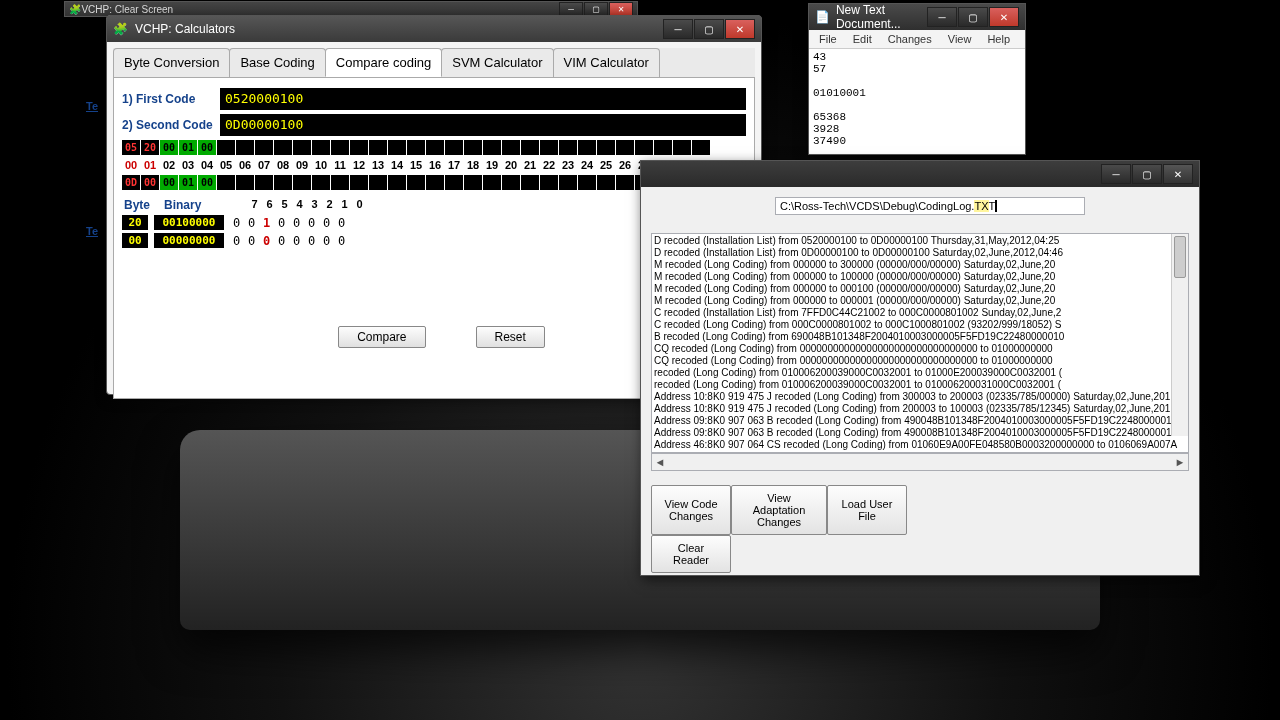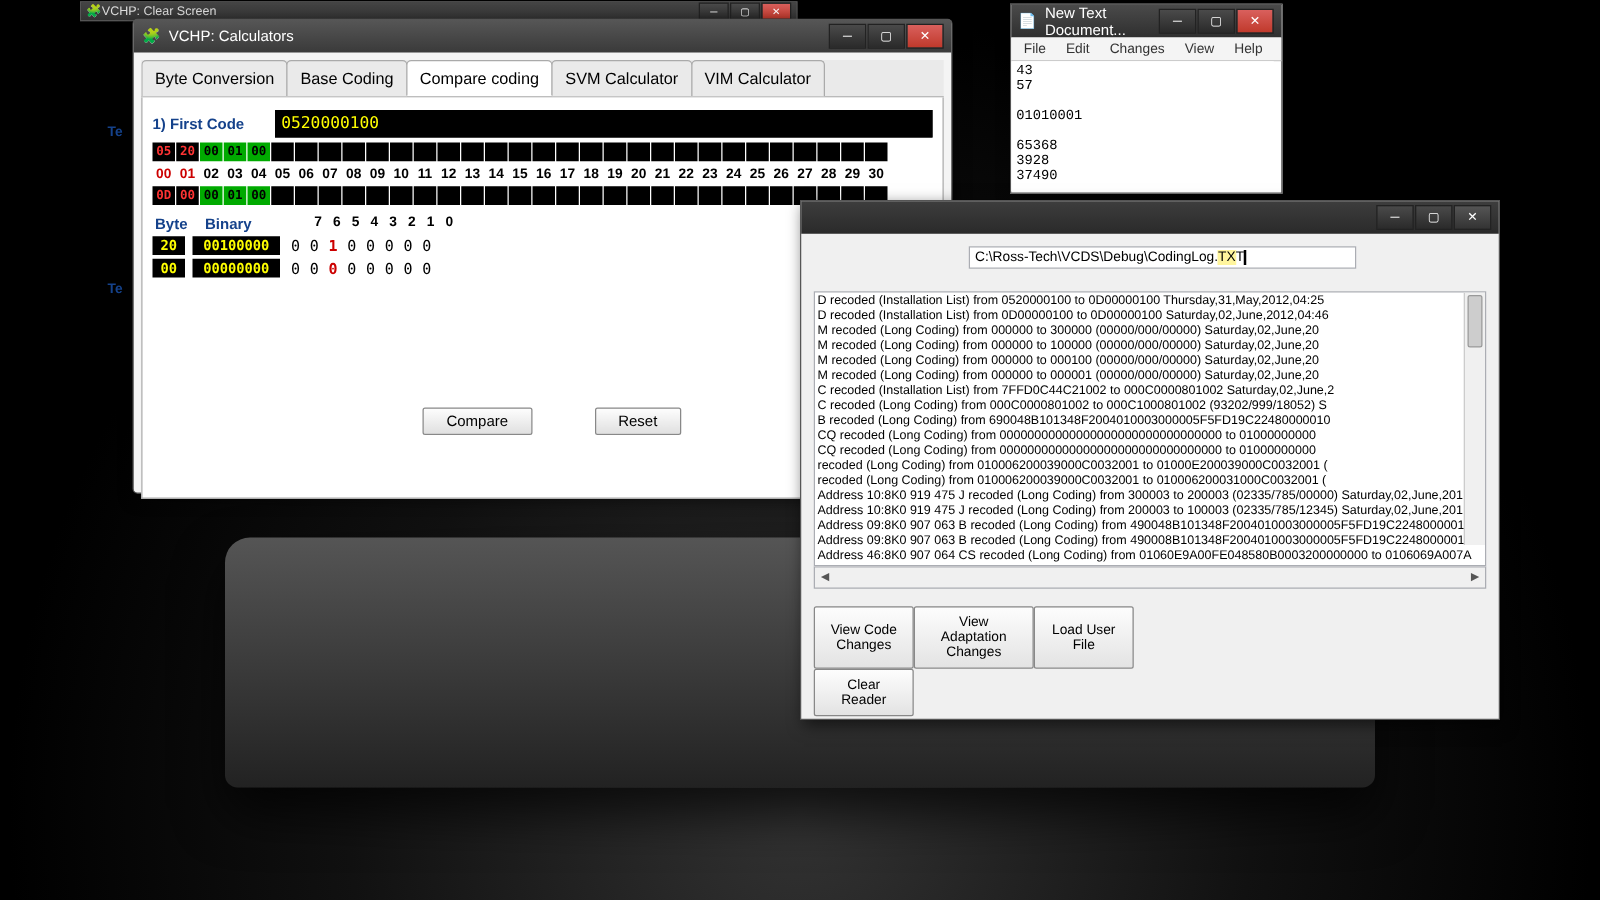--- a/index.html
+++ b/index.html
@@ -37,21 +37,21 @@
   .bytehead { font-weight:bold; color:#15428b; font-size:12px;}
   .binrow { display:flex; align-items:center; gap:6px; margin:3px 0;}
   .bytebox { width:26px; background:#000; color:#ff0; font-family:Consolas,monospace; font-weight:bold; text-align:center; padding:1px 0;}
   .binbox { width:70px; background:#000; color:#ff0; font-family:Consolas,monospace; font-weight:bold; text-align:center; padding:1px 0;}
   .bitnum { width:13px; text-align:center; font-size:11px; font-weight:bold;}
   .bitcells { display:flex; gap:2px;}
   .bcell { width:13px; text-align:center; font-family:Consolas,monospace; font-size:12px;}
   .bcell.red { color:#c00; font-weight:bold;}
   .btn { background:linear-gradient(180deg,#fdfdfd,#e0e0e0); border:1px solid #888; padding:3px 18px; font-size:12px; cursor:pointer; border-radius:2px;}
   .btnrow { position:absolute; bottom:50px; left:15px; right:0; display:flex; justify-content:center; gap:50px;}
-  .sidetext { position:absolute; color:#15428b; font-weight:bold; font-size:11px;}
+  .sidetext { position:absolute; color:#15428b; font-weight:bold; font-size:11px;text-decoration:underline;}
 
   
   .notepad { top:3px; left:808px; width:216px; height:150px; background:#fff;}
   .notepad .titlebar{ background:linear-gradient(180deg,#4a4a4a,#2f2f2f);}
   .menubar { background:#f4f4f4; border-bottom:1px solid #ccc; display:flex; padding:1px 2px;}
   .menuitem { padding:2px 8px; font-size:11px; color:#333; cursor:pointer;}
   .notepad textarea { width:calc(100% - 14px); height:100px; border:none; resize:none; font-family:Liberation Mono, monospace; font-size:11px; padding:2px 4px; outline:none; overflow-y:scroll;}
 
   
   .logv { top:160px; left:640px; width:558px; height:414px; background:#f0f0f0;}
@@ -107,20 +107,24 @@
         <div class="tab">Byte Conversion</div>
         <div class="tab">Base Coding</div>
         <div class="tab active">Compare coding</div>
         <div class="tab">SVM Calculator</div>
         <div class="tab">VIM Calculator</div>
       </div>
     <div class="panel">
       <div class="coderow">
         <label>1) First Code</label>
         <div class="codeinput">0520000100</div>
+      </div>
+      <div class="coderow">
+        <label>2) Second Code</label>
+        <div class="codeinput">0D00000100</div>
       </div>
       <div class="bitrow" id="bitrow1">
           <div class="bit" style="color: rgb(255, 51, 51);">05</div>
           <div class="bit" style="color: rgb(255, 51, 51);">20</div>
           <div class="bit green" style="color: rgb(0, 0, 0);">00</div>
           <div class="bit green" style="color: rgb(0, 0, 0);">01</div>
           <div class="bit green" style="color: rgb(0, 0, 0);">00</div>
           <div class="bit"></div>
           <div class="bit"></div>
           <div class="bit"></div>
@@ -311,21 +315,21 @@
     <div class="loglist" id="loglist">
       <div class="right-vbar">
           <div class="thumb"></div>
         </div>
     <div>D recoded (Installation List) from 0520000100 to 0D00000100  Thursday,31,May,2012,04:25</div>
         <div>D recoded (Installation List) from 0D00000100 to 0D00000100  Saturday,02,June,2012,04:46</div>
         <div>M recoded (Long Coding) from 000000 to 300000  (00000/000/00000)  Saturday,02,June,20</div>
         <div>M recoded (Long Coding) from 000000 to 100000  (00000/000/00000)  Saturday,02,June,20</div>
         <div>M recoded (Long Coding) from 000000 to 000100  (00000/000/00000)  Saturday,02,June,20</div>
         <div>M recoded (Long Coding) from 000000 to 000001  (00000/000/00000)  Saturday,02,June,20</div>
-        <div>C recoded (Installation List) from 7FFD0C44C21002 to 000C0000801002  Saturday,02,June,2</div>
+        <div>C recoded (Installation List) from 7FFD0C44C21002 to 000C0000801002  Sunday,02,June,2</div>
         <div>C recoded (Long Coding) from 000C0000801002 to 000C1000801002  (93202/999/18052)  S</div>
         <div>B recoded (Long Coding) from 690048B101348F2004010003000005F5FD19C22480000010</div>
         <div>CQ recoded (Long Coding) from 00000000000000000000000000000000 to 01000000000</div>
         <div>CQ recoded (Long Coding) from 00000000000000000000000000000000 to 01000000000</div>
         <div>recoded (Long Coding) from 010006200039000C0032001 to 01000E200039000C0032001  (</div>
         <div>recoded (Long Coding) from 010006200039000C0032001 to 010006200031000C0032001  (</div>
         <div>Address 10:8K0 919 475 J recoded (Long Coding) from 300003 to 200003  (02335/785/00000)  Saturday,02,June,201</div>
         <div>Address 10:8K0 919 475 J recoded (Long Coding) from 200003 to 100003  (02335/785/12345)  Saturday,02,June,201</div>
         <div>Address 09:8K0 907 063 B recoded (Long Coding) from 490048B101348F2004010003000005F5FD19C22480000010</div>
         <div>Address 09:8K0 907 063 B recoded (Long Coding) from 490008B101348F2004010003000005F5FD19C22480000010</div>

